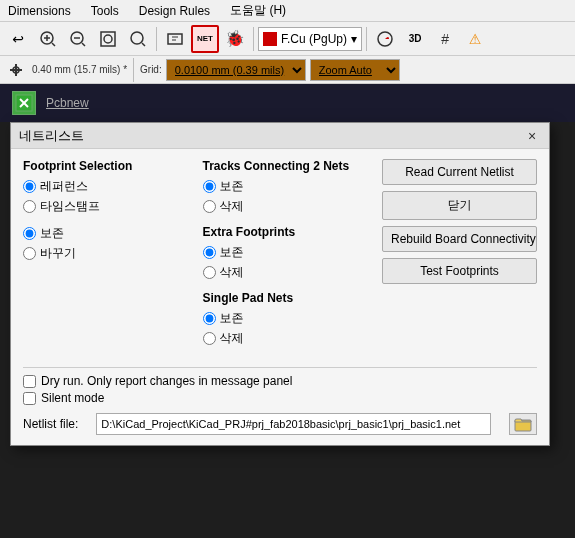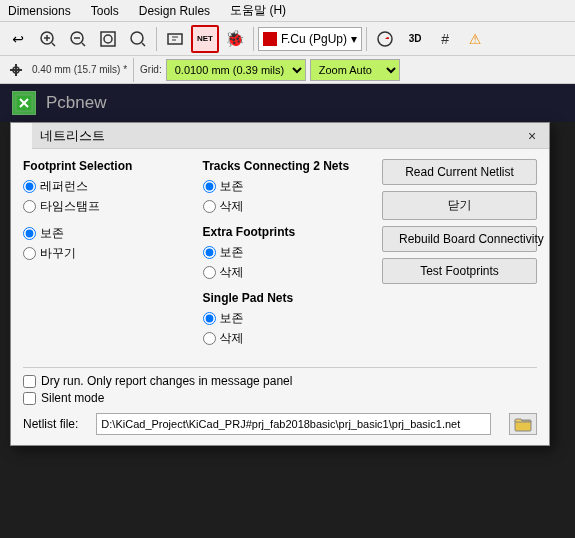--- a/index.html
+++ b/index.html
@@ -78,24 +78,25 @@
       border-bottom: 1px solid #ccc;
       font-size: 11px;
     }
     .toolbar2-text {
       font-size: 10px;
       color: #333;
     }
     .toolbar2-dropdown {
       height: 22px;
       border: 1px solid #aaa;
-      background: #bef264;
+      background: #a16207;
       font-size: 11px;
       padding: 0 4px;
       cursor: pointer;
+      text-decoration: underline;
     }
 
     
     .canvas-area {
       background: #1e1e1e;
       position: relative;
       width: 575px;
       height: calc(538px - 22px - 34px - 28px);
       display: flex;
       align-items: flex-start;
@@ -120,21 +121,22 @@
       display: flex;
       align-items: center;
       justify-content: center;
       font-size: 10px;
       color: white;
       font-weight: bold;
       border: 1px solid #6a6;
     }
     .app-name {
       color: #aaa;
-      font-size: 17px;
+      font-size: 12px;
+      text-decoration: underline;
     }
     .app-title-text {
       color: white;
       font-size: 22px;
       font-style: italic;
       font-weight: bold;
       letter-spacing: 1px;
     }
 
     
@@ -148,21 +150,20 @@
       z-index: 10;
     }
     .dialog-titlebar {
       background: #e0e0e0;
       display: flex;
       align-items: center;
       justify-content: space-between;
       padding: 12px 8px;
       border-bottom: 1px solid #ccc;
       height: 26px;
-      margin-left: 21px;
     }
     .dialog-title {
       font-size: 13px;
       font-weight: normal;
       color: #000;
     }
     .dialog-close {
       width: 18px;
       height: 18px;
       cursor: pointer;
@@ -219,21 +220,21 @@
     }
     .radio-item input[type="radio"] {
       margin: 0;
       cursor: pointer;
     }
 
     
     .action-btn {
       background: #e8e8e8;
       border: 1px solid #aaa;
-      padding: 5px 16px;
+      padding: 5px 8px;
       font-size: 12px;
       cursor: pointer;
       text-align: center;
       border-radius: 2px;
       white-space: nowrap;
     }
 
     
     .checkbox-row {
       display: flex;

